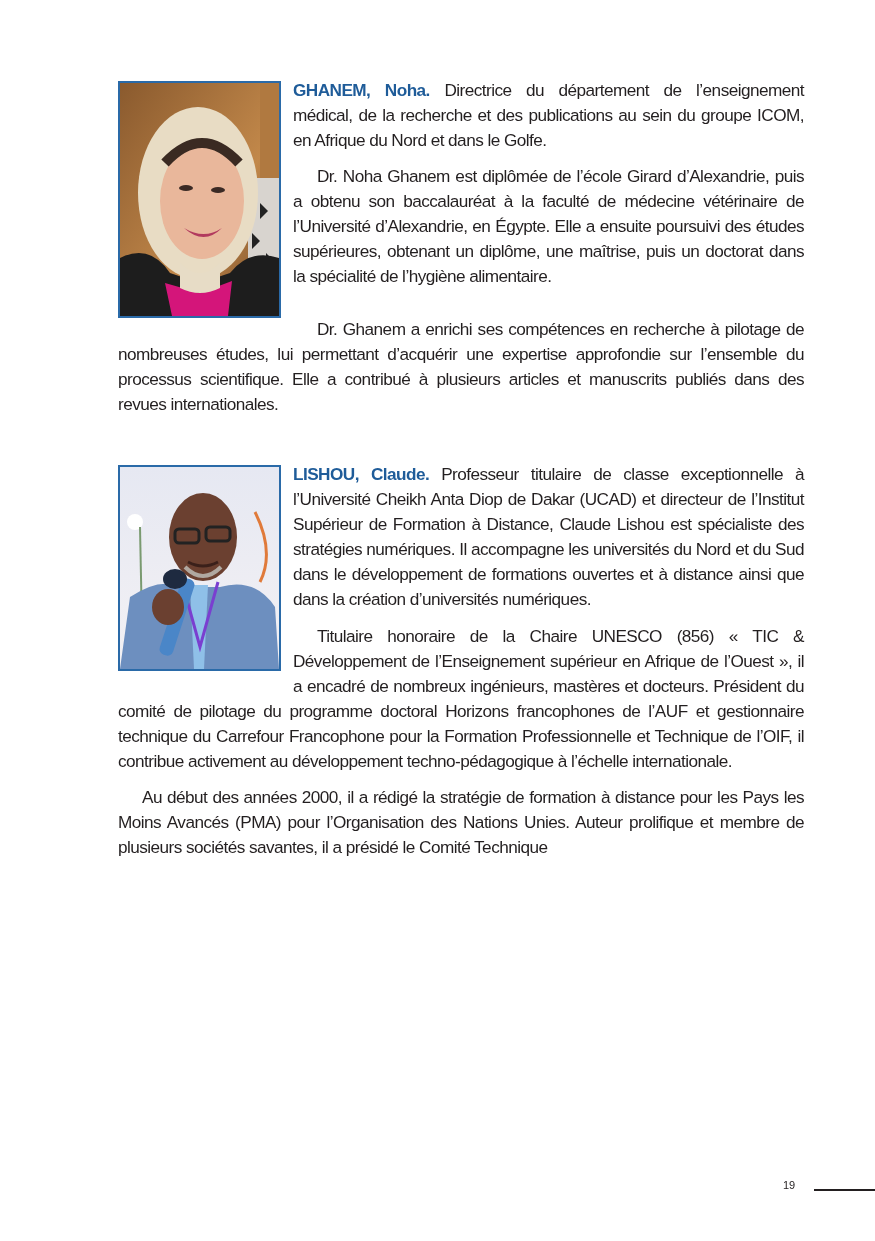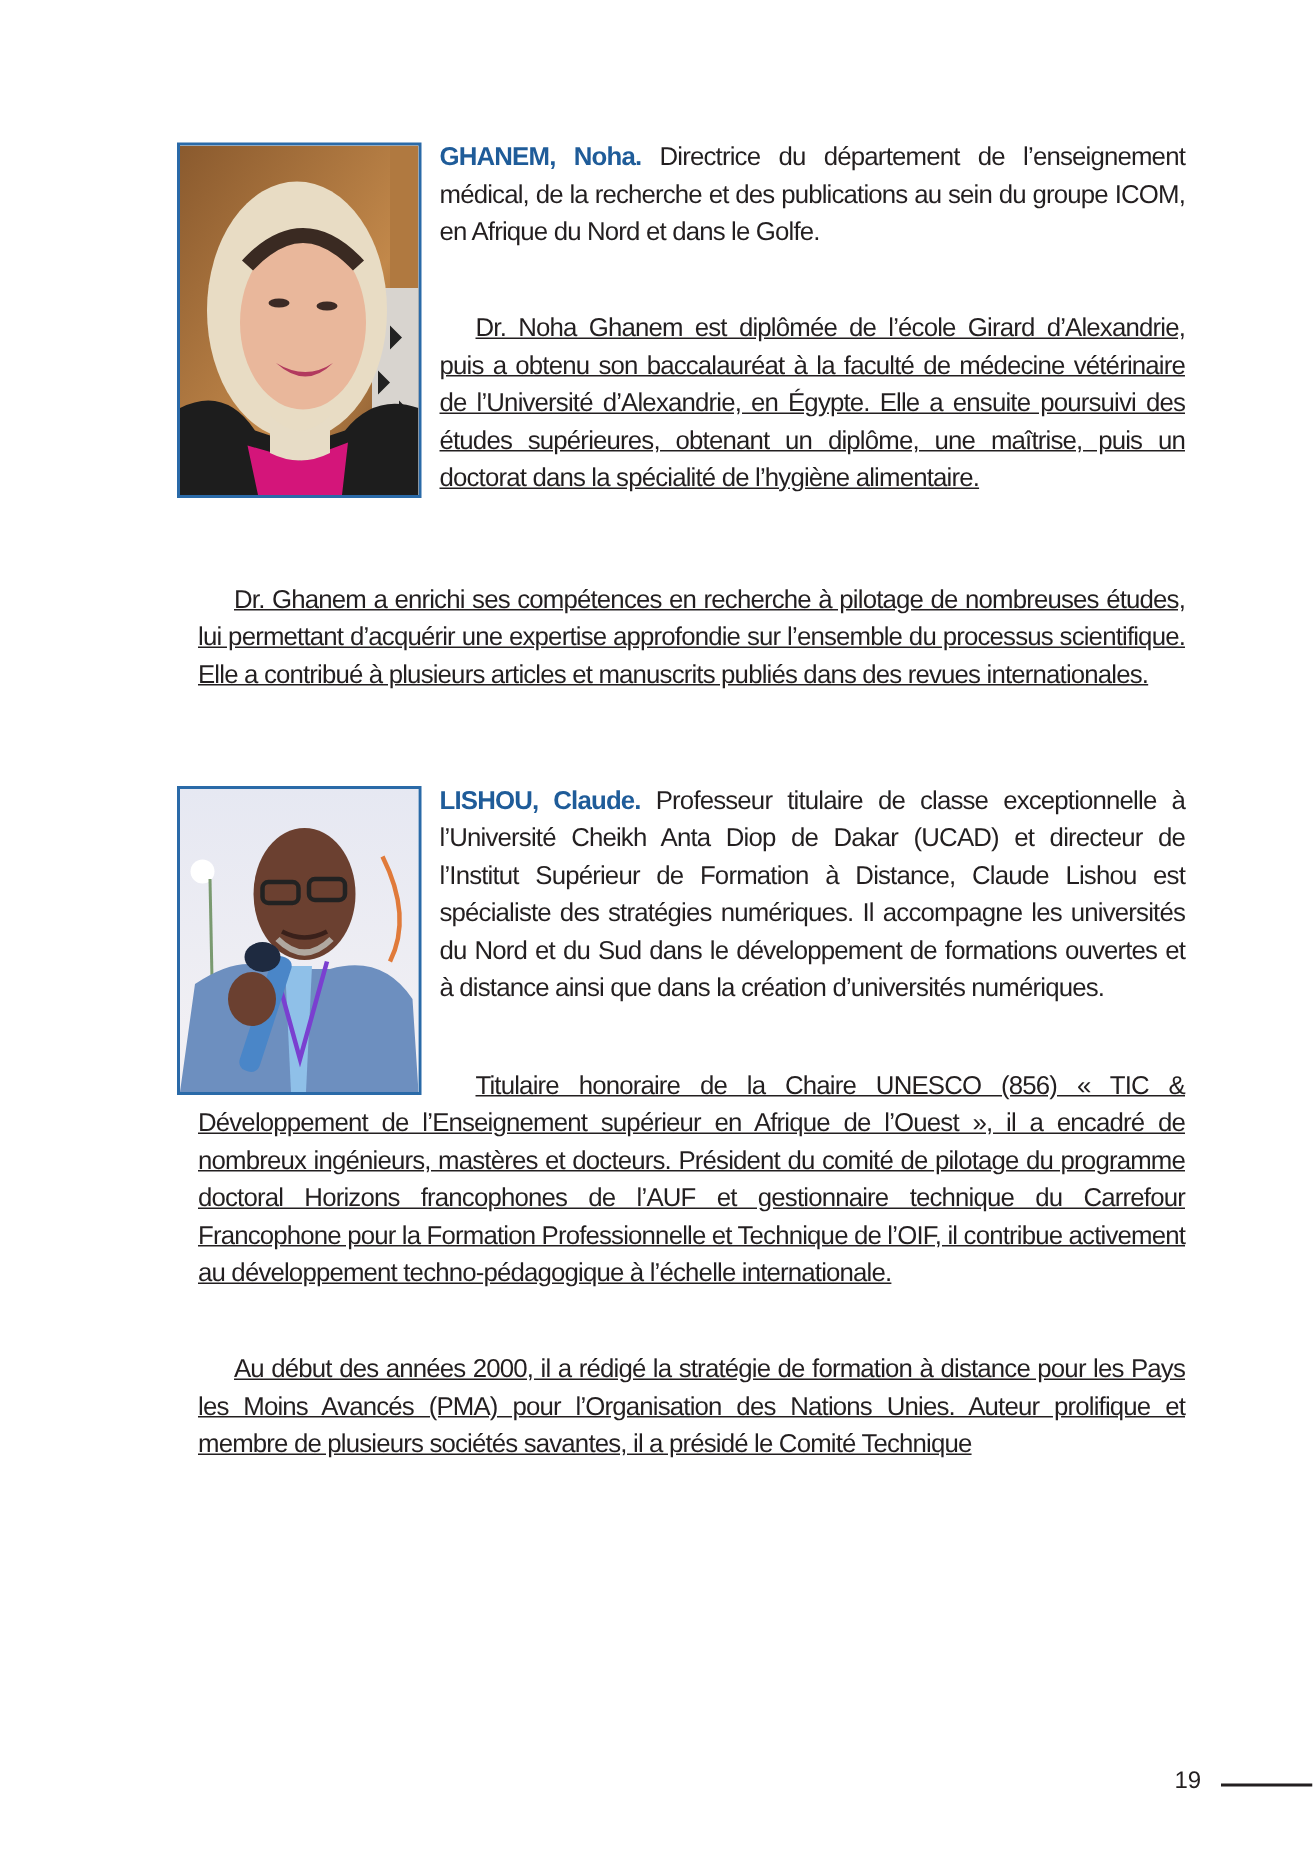--- a/index.html
+++ b/index.html
@@ -1,28 +1,28 @@
 <!DOCTYPE html>
 <html><head>
 <meta charset="utf-8">
 <style>
   html, body { margin: 0; padding: 0; background: #ffffff; }
   body { width: 875px; height: 1241px; position: relative; overflow: hidden;
          font-family: "Liberation Sans", "DejaVu Sans", sans-serif; color: #231f20; }
   .page { position: absolute; left: 118px; top: 78px; width: 686px; }
-  .p { font-size: 17.2px; line-height: 25px; text-align: justify; margin: 14px;
+  .p { font-size: 17.2px; line-height: 25px; text-align: justify; margin: 0;
        letter-spacing: -0.55px; word-spacing: 0px; font-stretch: condensed; transform-origin: left; }
-  .indent { text-indent: 24px; text-decoration: underline; }
+  .indent { text-indent: 24px; }
   .name { color: #1f5c99; font-weight: bold; }
   .photo { float: left; width: 163px; margin: 3px 12px 6px 0; border: 2px solid #2a6aa8; box-sizing: border-box; overflow: hidden; position: relative; }
   .photo svg { display: block; }
   .gap-s { height: 11px; }
   .section2 { margin-top: 45px; }
   .clear { clear: both; }
-  .pagenum { position: absolute; left: 783px; top: 1179px; font-size: 16px; color: #231f20; }
+  .pagenum { position: absolute; left: 783px; top: 1179px; font-size: 11px; color: #231f20; }
   .pageline { position: absolute; left: 814px; top: 1189px; width: 61px; height: 2px; background: #231f20; }
 </style>
 </head>
 <body>
 
 <div class="page">
 
   <div>
     <div class="photo" style="height:237px;">
       <svg width="159" height="233" viewBox="0 0 159 233">

